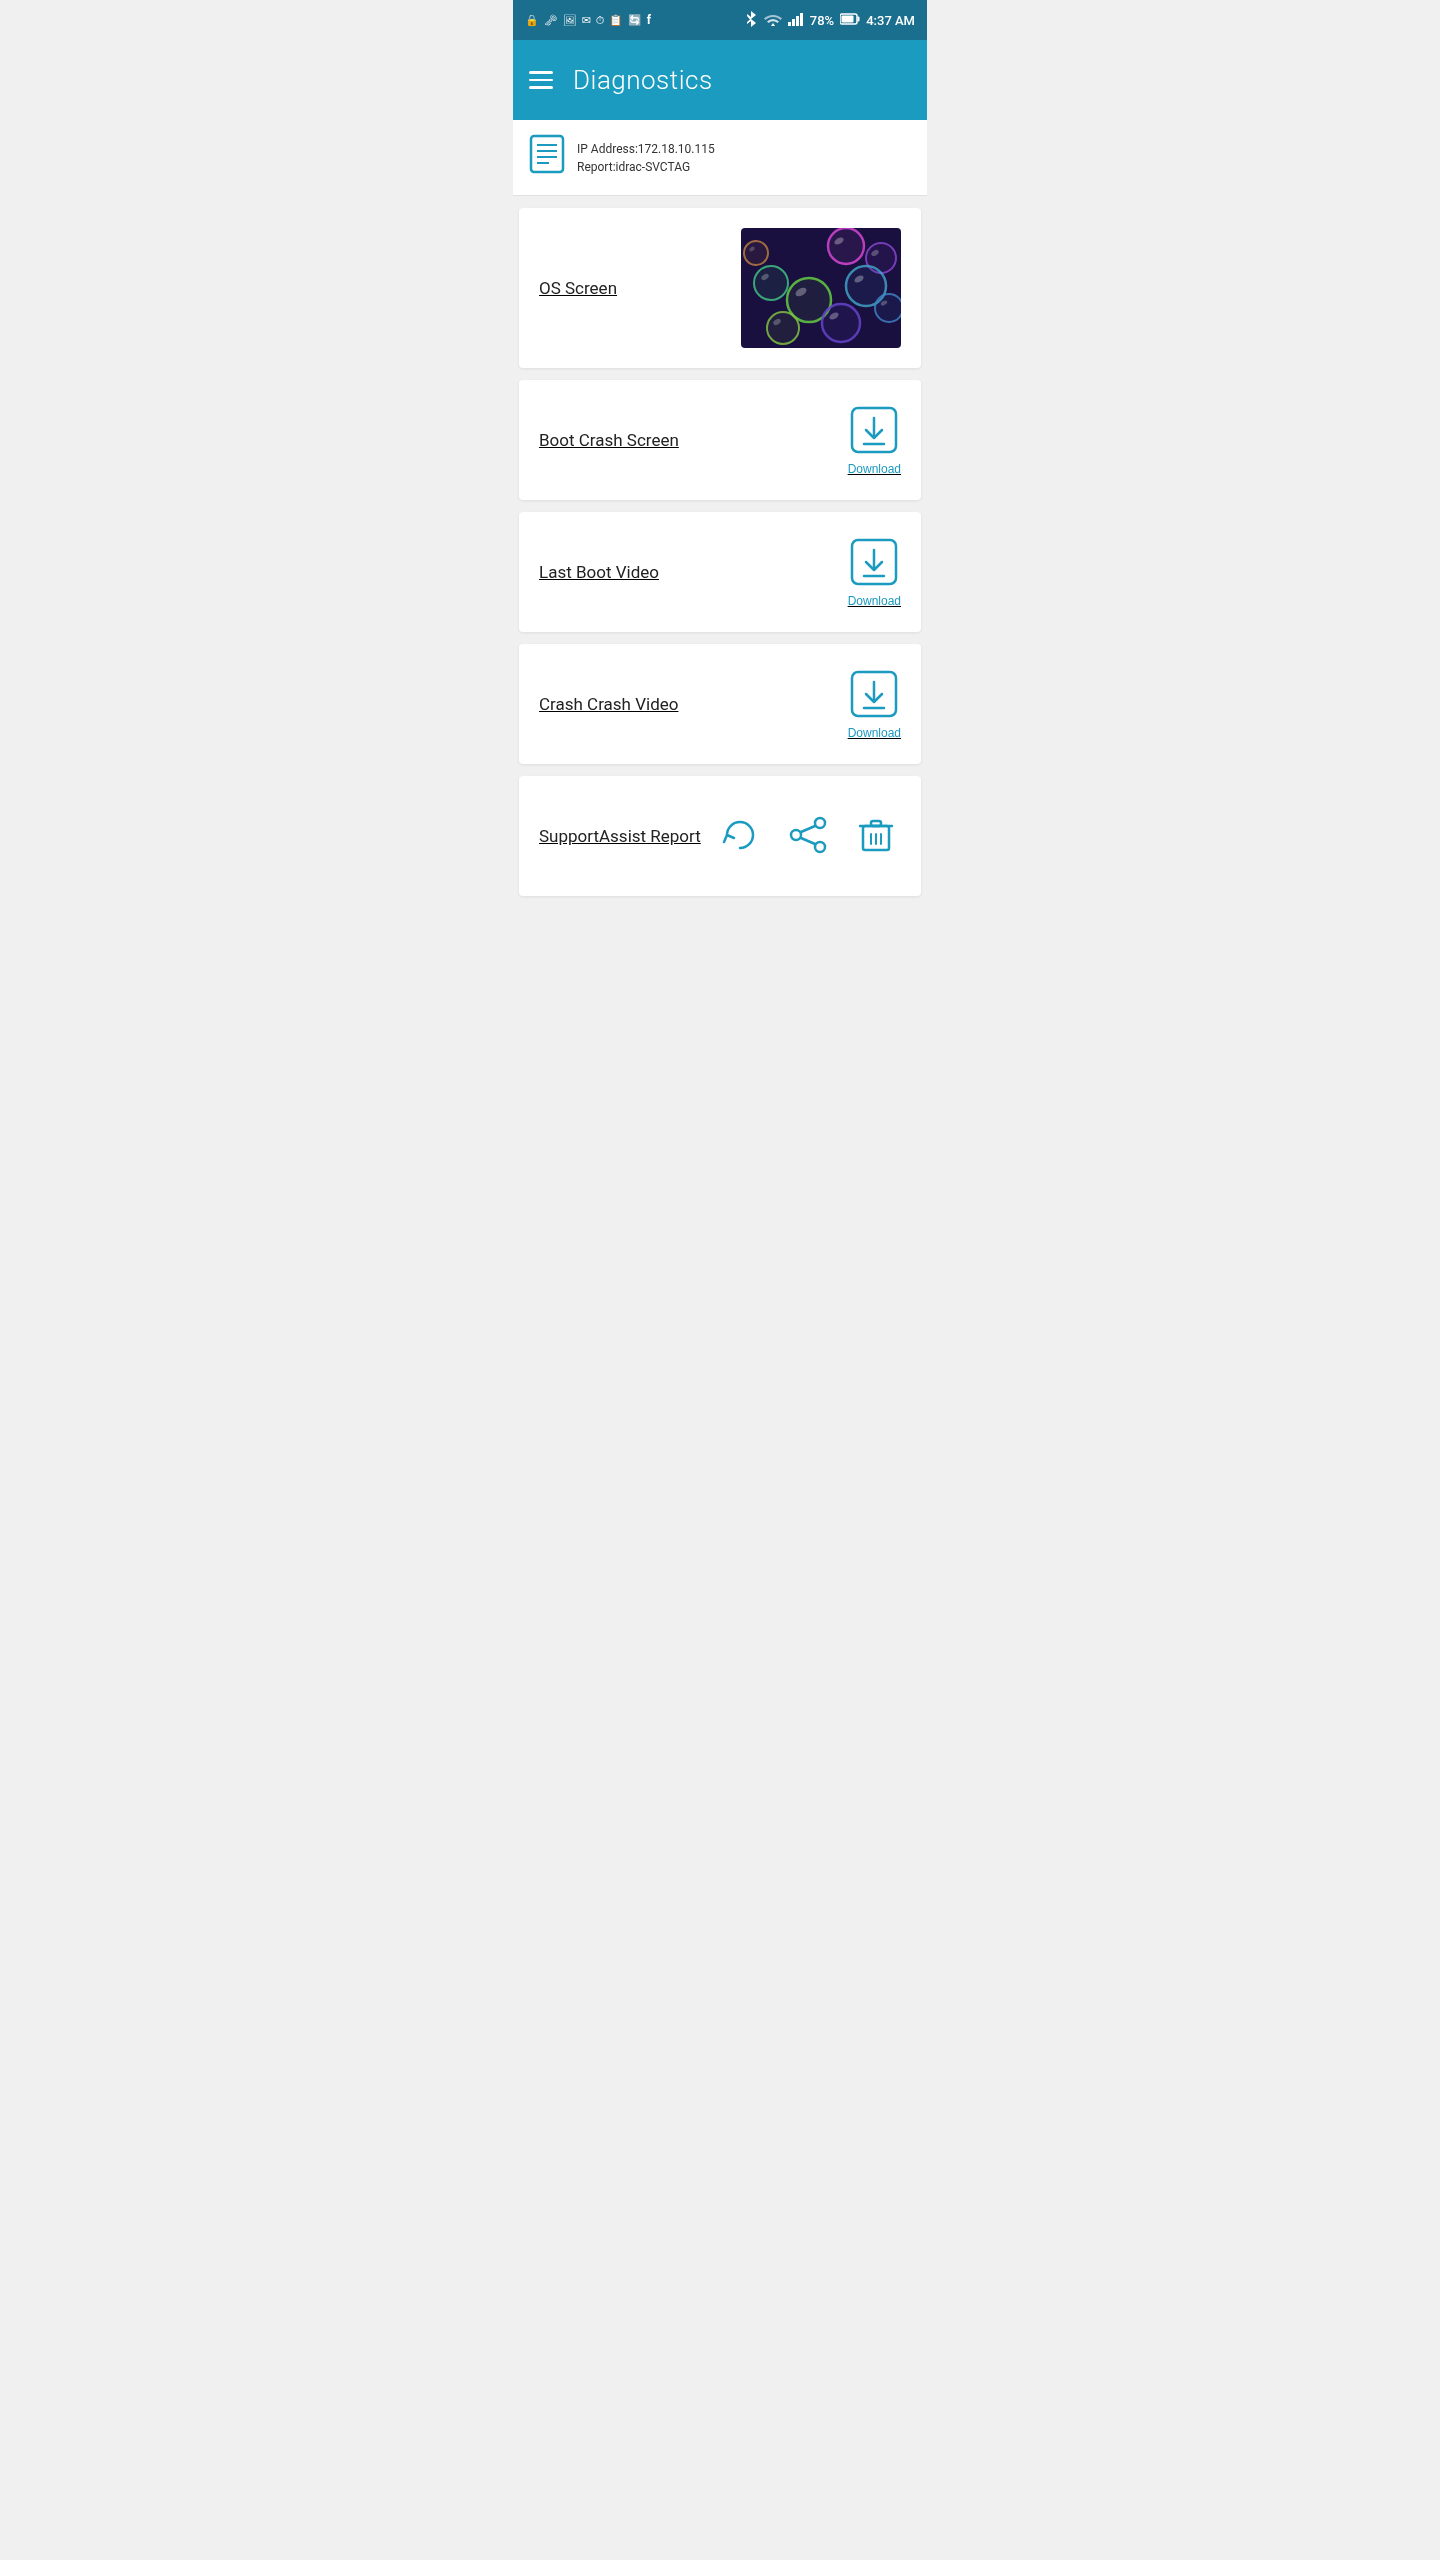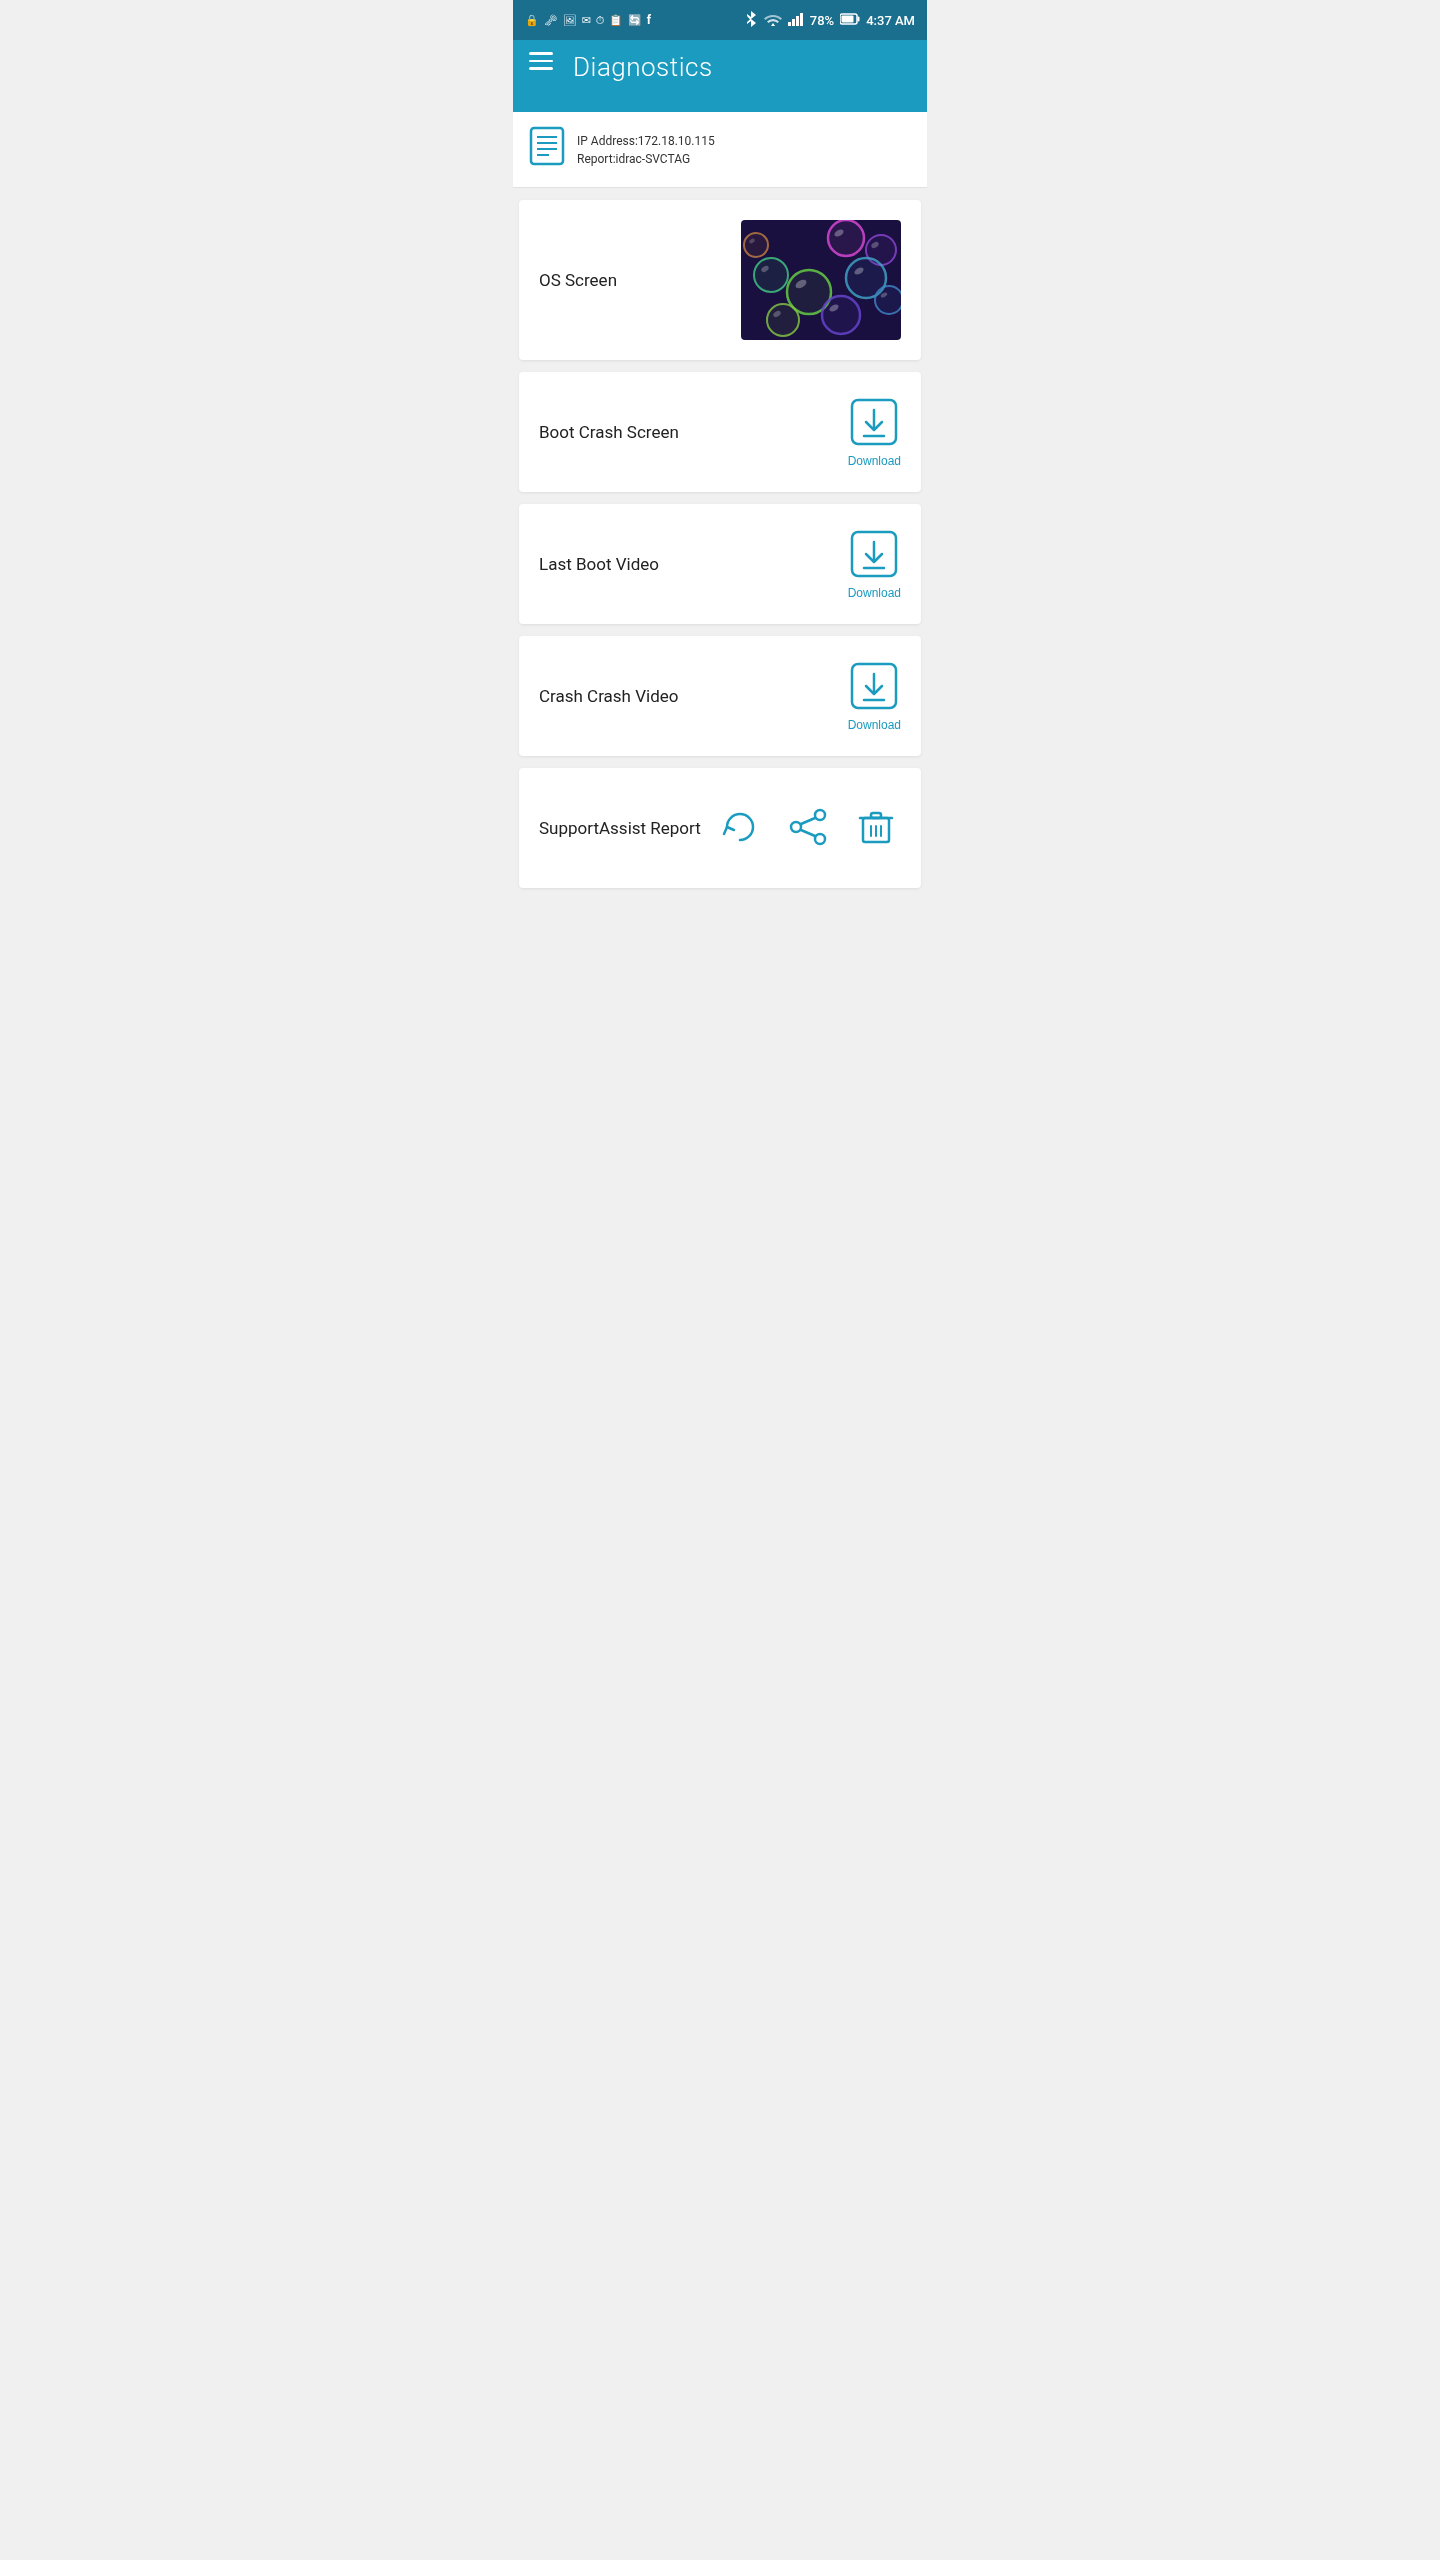--- a/index.html
+++ b/index.html
@@ -38,22 +38,23 @@
       gap: 6px;
       font-size: 13px;
       font-weight: 500;
     }
 
     
     .app-bar {
       background-color: #1a9bbf;
       color: white;
       display: flex;
-      padding: 12px 16px;
-      height: 72px;
+      align-items: center;
+      padding: 4px 16px;
+      height: 80px;
       gap: 20px;
     }
 
     .hamburger-icon {
       display: flex;
       flex-direction: column;
       gap: 5px;
       cursor: pointer;
     }
 
@@ -107,20 +108,21 @@
     .card {
       background-color: white;
       margin: 0 6px;
       border-radius: 4px;
       padding: 18px 20px;
       display: flex;
       align-items: center;
       justify-content: space-between;
       box-shadow: 0 1px 3px rgba(0,0,0,0.08);
       min-height: 120px;
+      text-decoration: underline;
     }
 
     .card-label {
       font-size: 17px;
       color: #222;
       font-weight: 400;
     }
 
     
     .os-screen-card {

